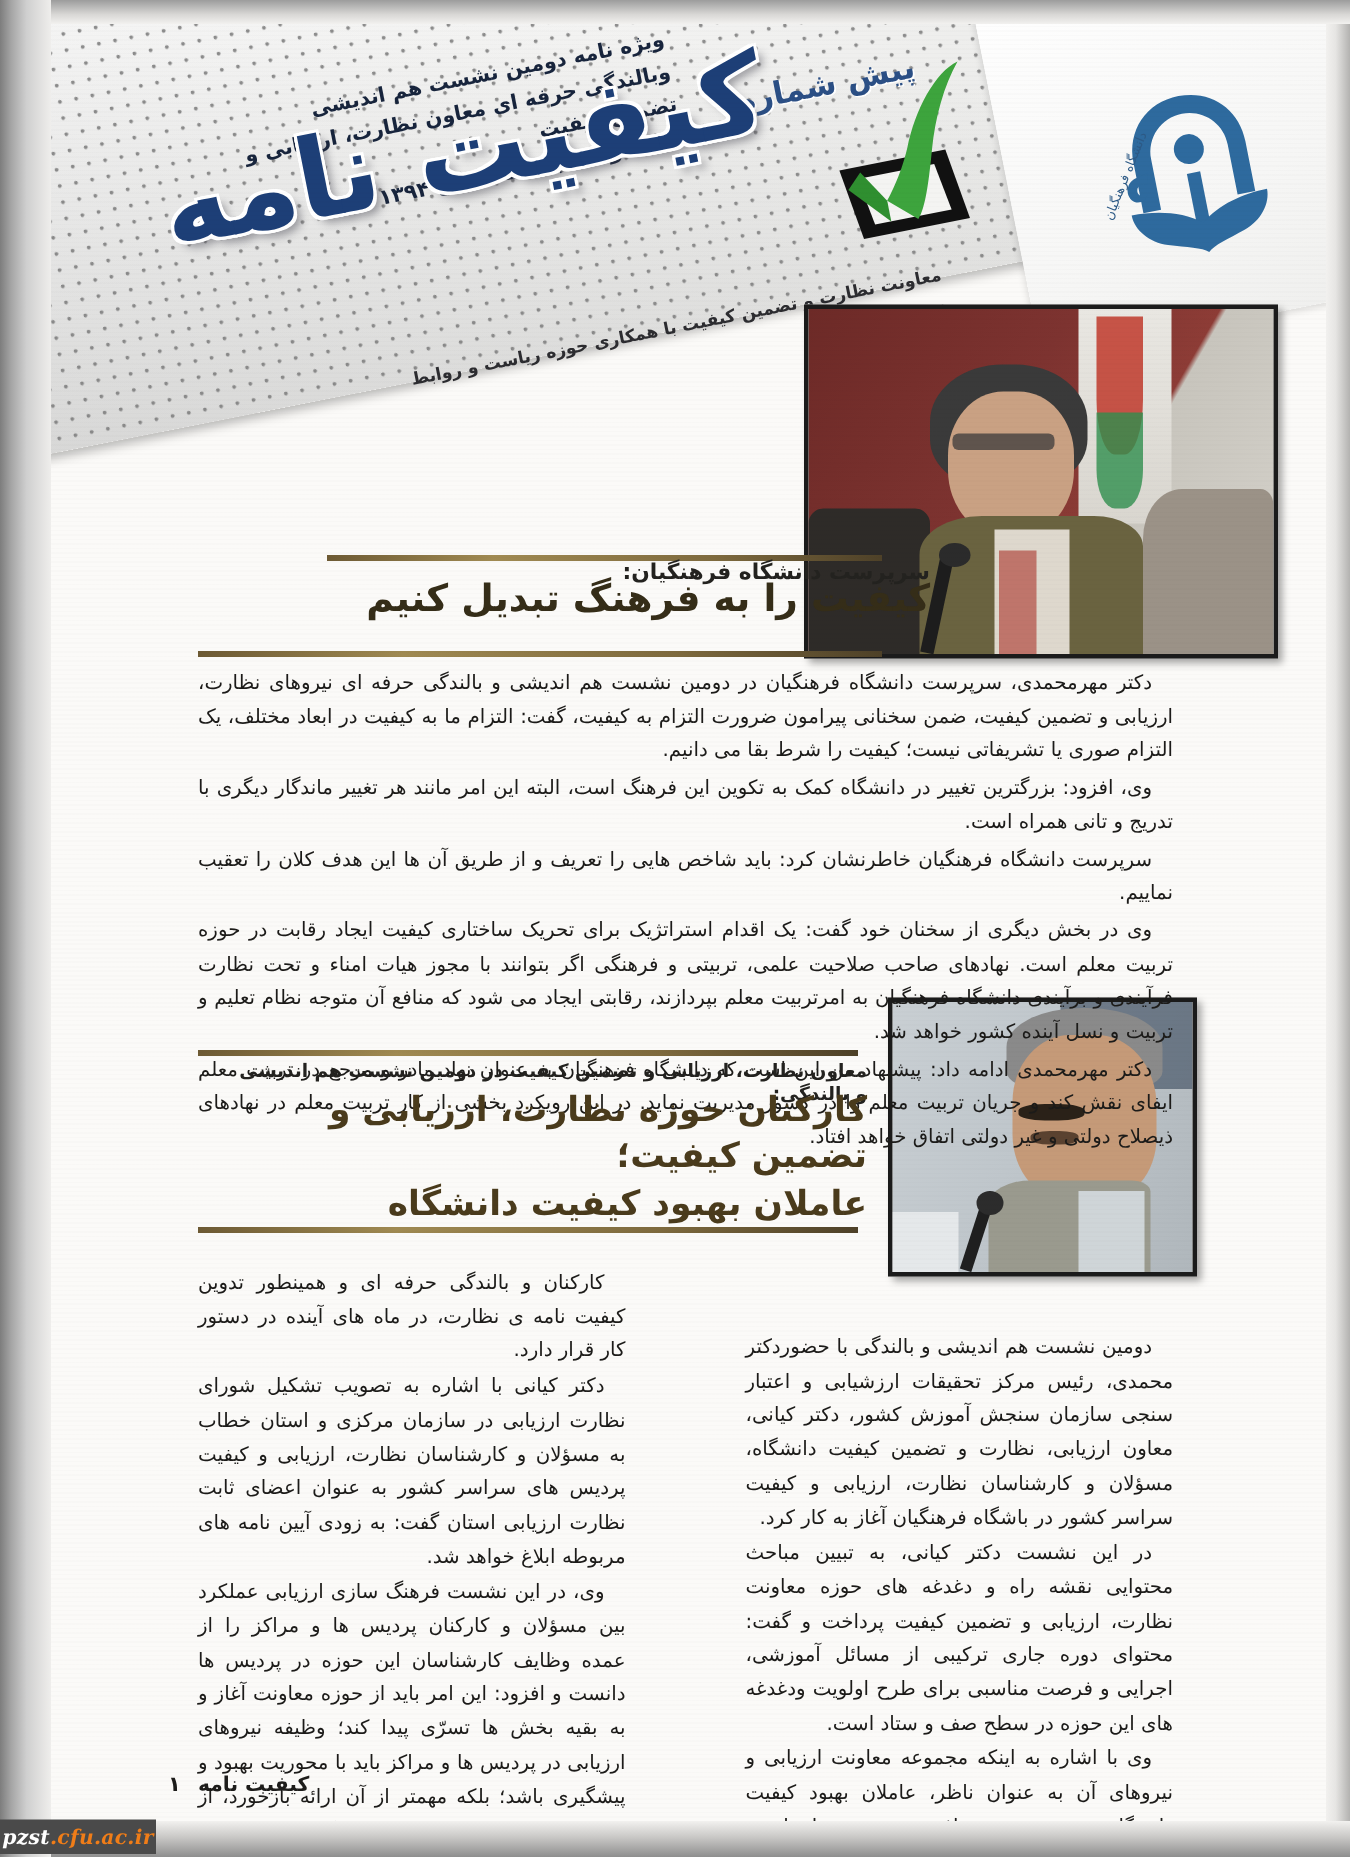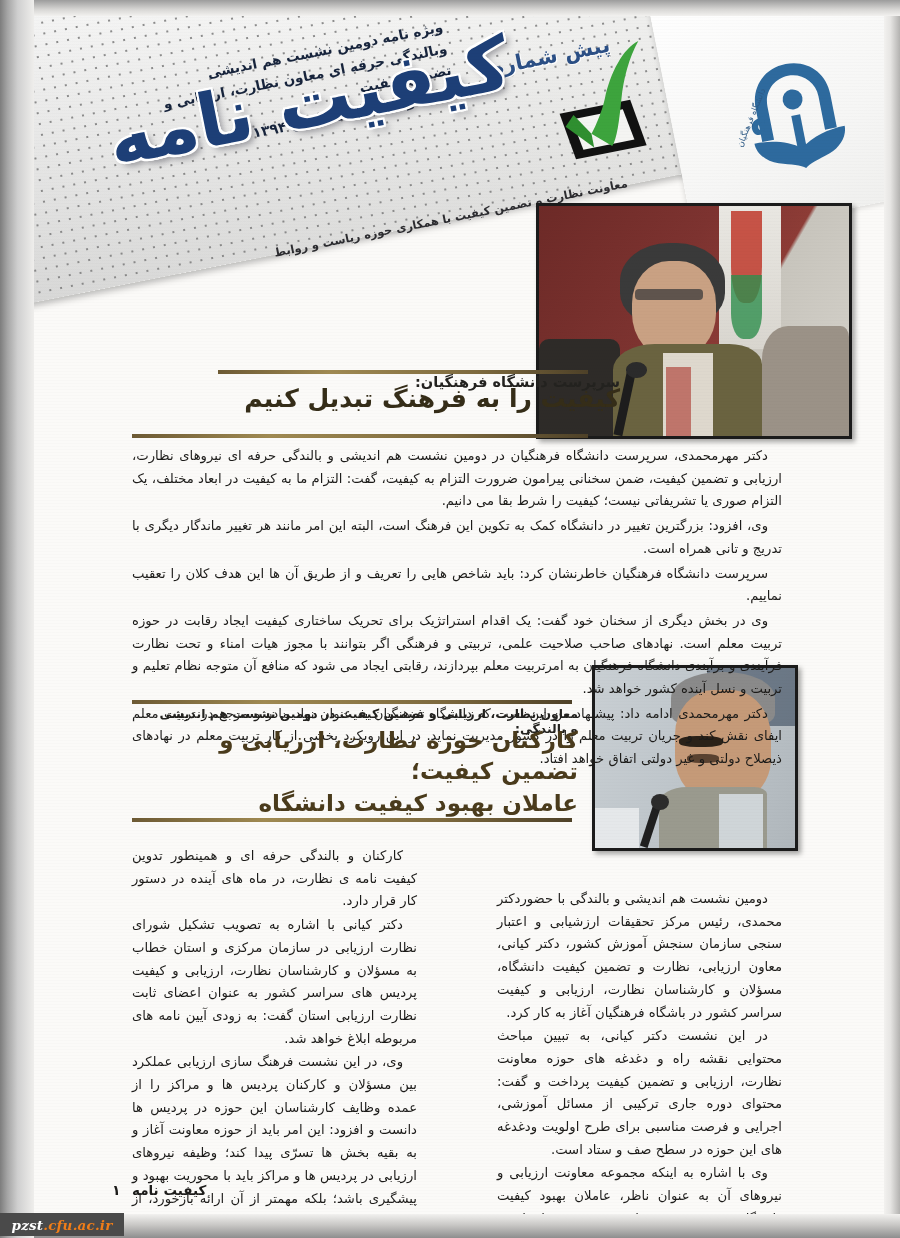--- a/index.html
+++ b/index.html
@@ -179,21 +179,21 @@
   .footer-label{
     position:absolute;left:132px;top:1182px;
     direction:rtl;font-size:13.5px;font-weight:bold;color:#1d1c1a;z-index:12;
   }
   .footer-page{
     position:absolute;left:112px;top:1182px;
     font-size:14px;font-weight:bold;color:#1d1c1a;z-index:12;
   }
   .url-badge{
     position:absolute;left:0px;top:1213px;
-    width:124px;height:23px;
+    width:104px;height:23px;
     background:#4a4a4a;
     z-index:45;
     display:flex;align-items:center;justify-content:center;
     direction:ltr;
   }
   .url-badge span{
     font-family:"DejaVu Serif","Liberation Serif",serif;
     font-style:italic;font-weight:bold;font-size:13.5px;
     letter-spacing:.2px;
   }

